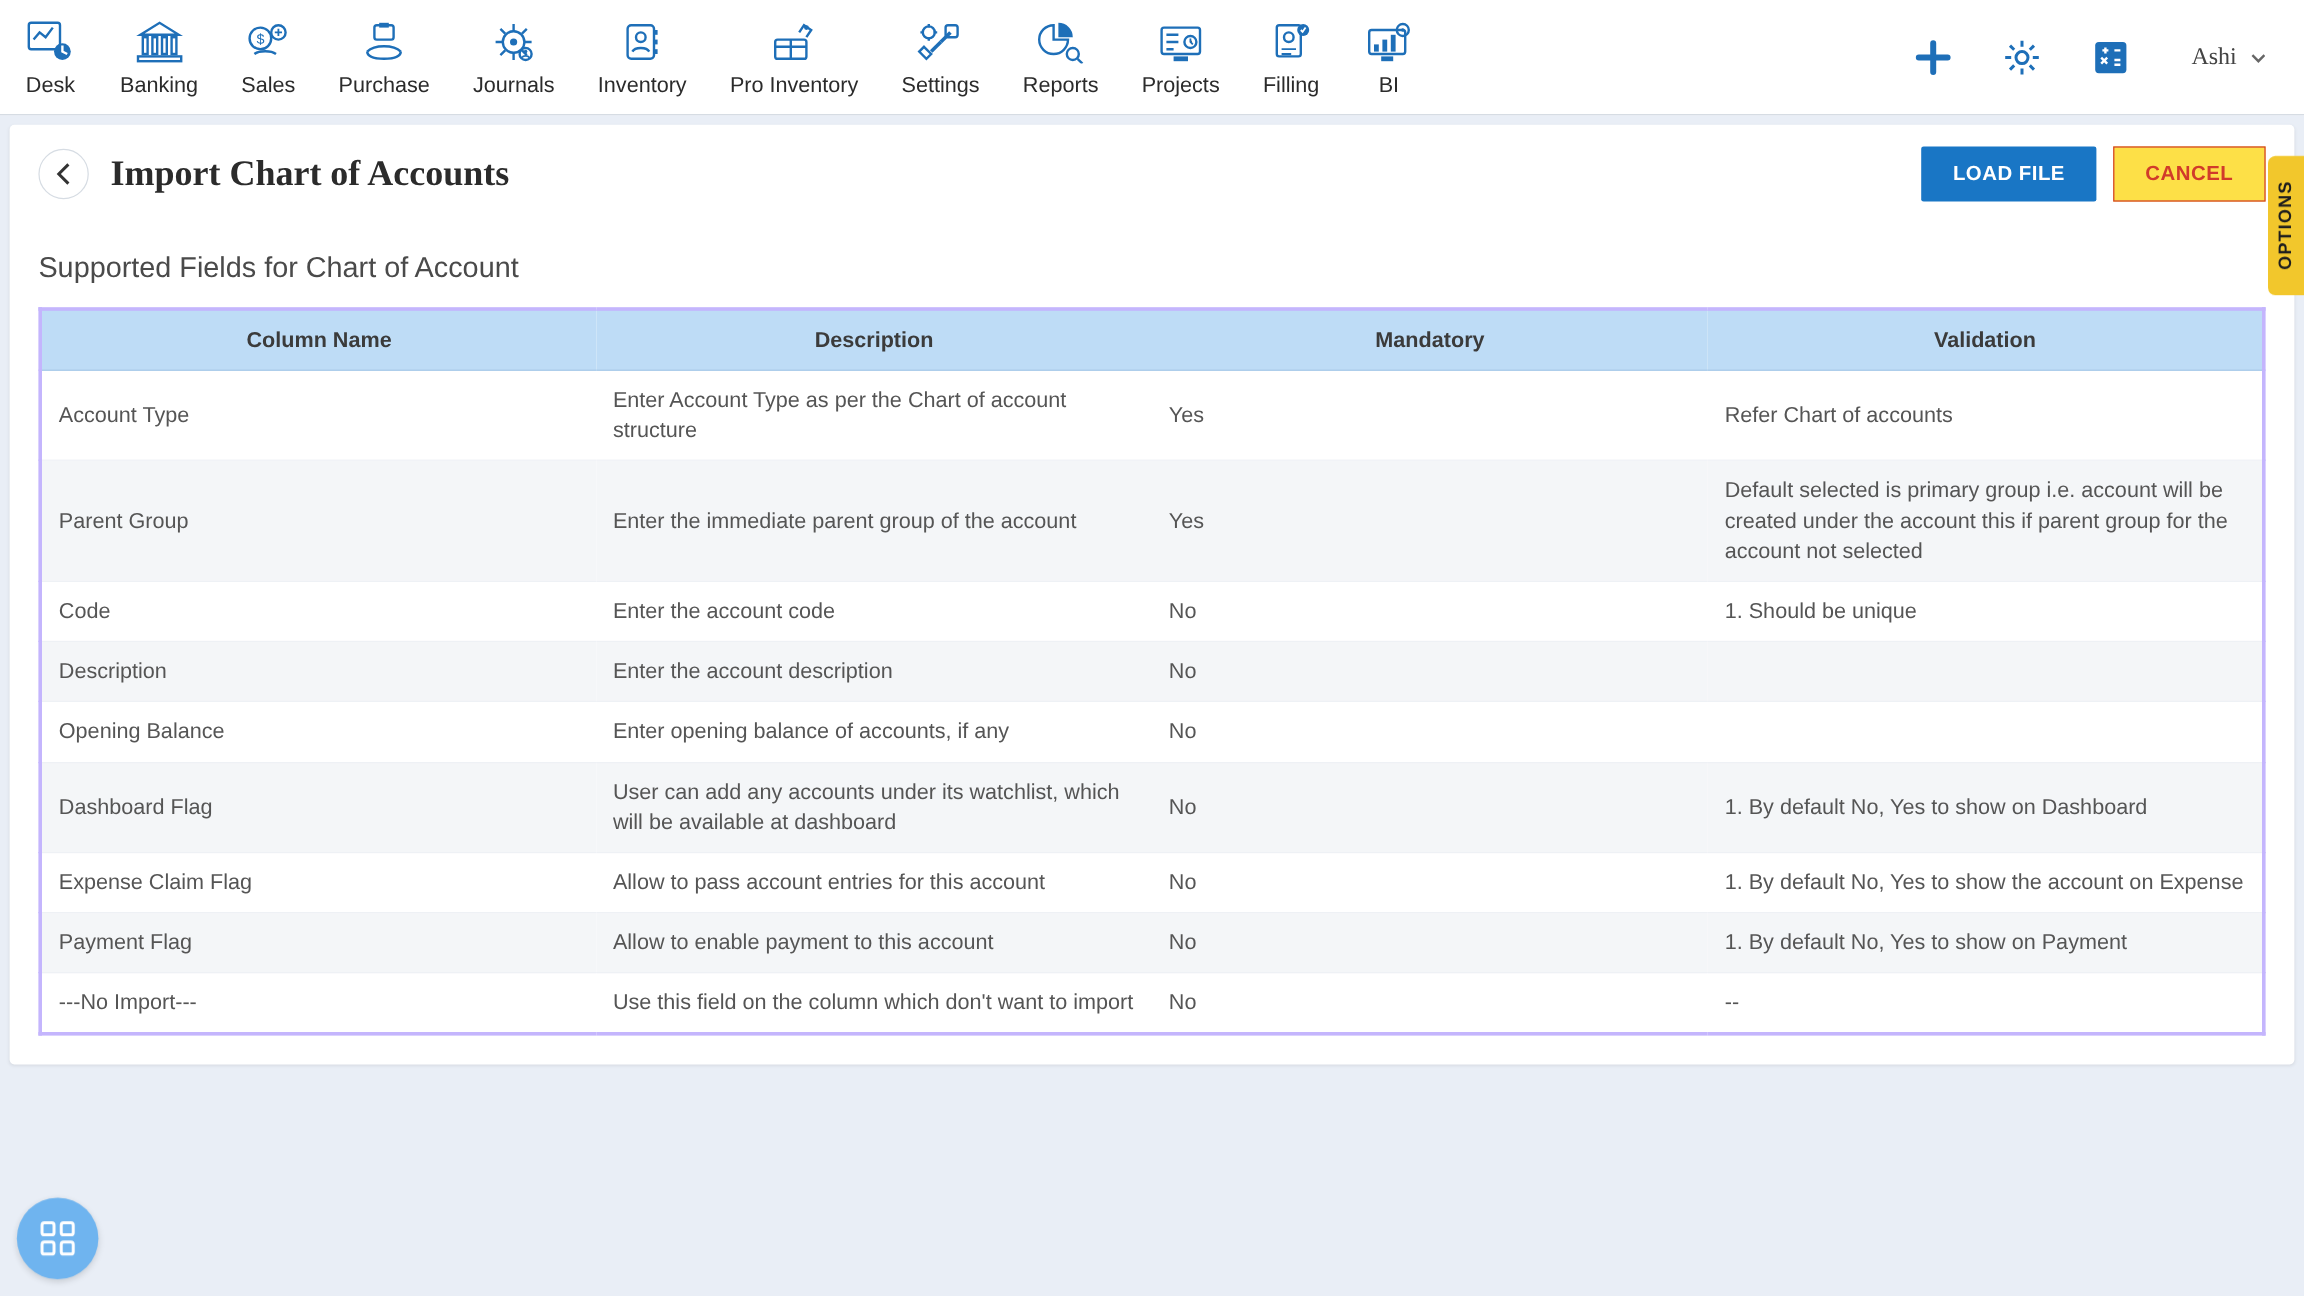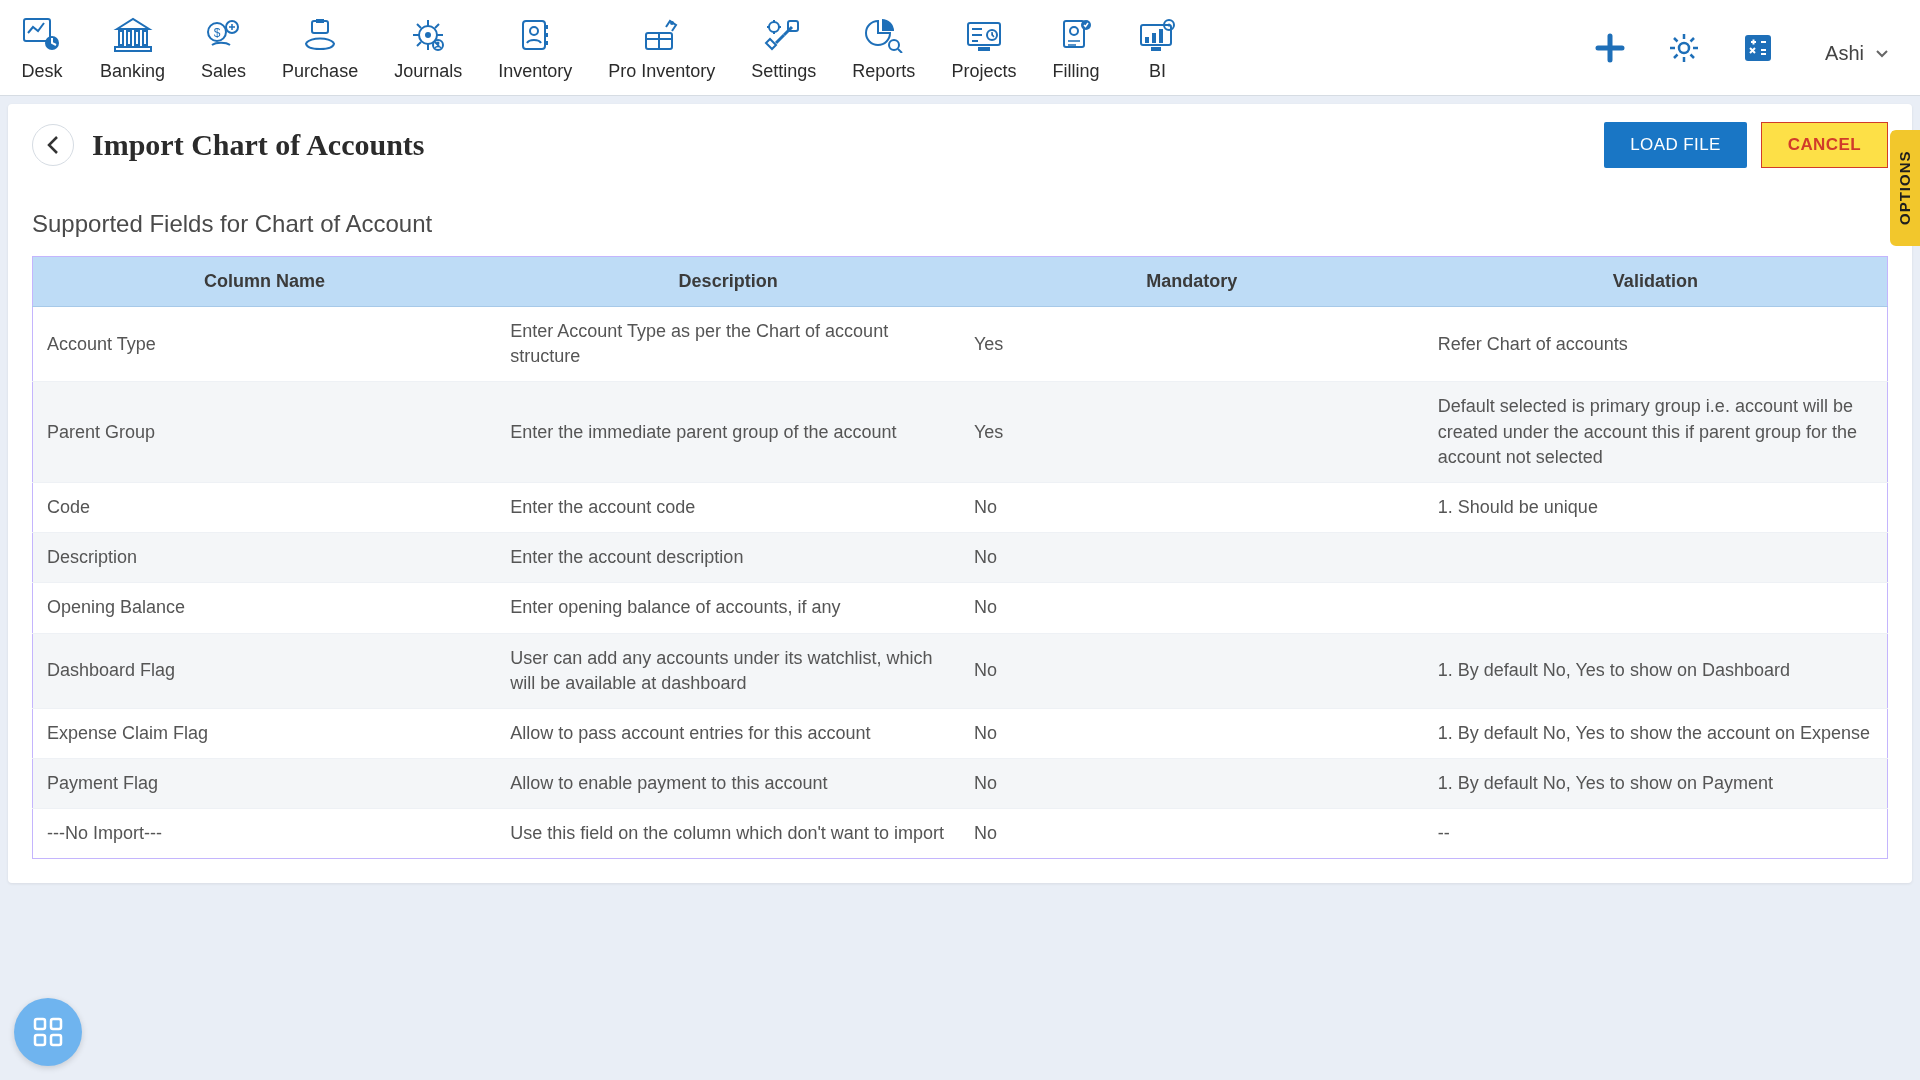--- a/index.html
+++ b/index.html
@@ -8,21 +8,21 @@
   
   .topnav {
     height: 96px; background: #ffffff; display: flex; align-items: center;
     padding: 0 20px; border-bottom: 1px solid #d6dce3;
   }
   .nav-items { display: flex; gap: 36px; align-items: flex-end; }
   .nav-item { display: flex; flex-direction: column; align-items: center; cursor: pointer; }
   .nav-item .icon-box { width: 44px; height: 44px; display:flex; align-items:center; justify-content:center; }
   .nav-item .label { font-size: 18px; color: #2b2b2b; font-weight: 500; margin-top: 4px; }
   .nav-spacer { flex: 1; }
-  .nav-right { display: flex; align-items: flex-end; gap: 40px; }
+  .nav-right { display: flex; align-items: center; gap: 40px; font-family: Liberation Serif, serif; }
   .nav-right .icon-box { width: 34px; height: 34px; display:flex; align-items:center; justify-content:center; cursor:pointer; }
   .user-menu { display:flex; align-items:center; gap:10px; font-size: 20px; color:#444; cursor:pointer; padding: 0 10px;}
   
   
   .page-wrap { padding: 8px; }
   .card {
     background: #fff; border-radius: 4px; box-shadow: 0 1px 3px rgba(0,0,0,0.08);
     padding: 18px 0 0 0; position: relative;
   }
   .card-header {
@@ -30,32 +30,32 @@
   }
   .back-btn {
     width: 42px; height: 42px; border-radius: 50%; border:1px solid #d6dce3;
     display:flex; align-items:center; justify-content:center; margin-right: 18px;
     background:#fff; cursor:pointer; font-size: 22px; color:#333;
   }
   .page-title { font-size: 30px; font-weight: 600; color:#2b2b2b; font-family: Georgia, "Times New Roman", serif; }
   .header-actions { margin-left: auto; display:flex; gap:14px; }
   .btn-primary {
     background:#1976c5; color:#fff; border:none; padding: 13px 26px;
-    font-size: 17px; font-weight: 400; letter-spacing: 0.4px; cursor:pointer; border-radius:2px;
+    font-size: 17px; font-weight: 700; letter-spacing: 0.4px; cursor:pointer; border-radius:2px;
   }
   .btn-outline-danger {
     background:#fde047; color:#d13b2a; border:1.5px solid #d13b2a; padding: 11px 26px;
     font-size: 17px; font-weight: 700; letter-spacing: 0.4px; cursor:pointer; border-radius:0;
   }
   
   .subheading { font-size: 24px; color:#4a4a4a; padding: 30px 24px 18px 24px; }
   
   
   .table-wrap { padding: 0 24px 24px 24px; }
-  table.data { width: 100%; border-collapse: collapse; border: 1px solid #c4b5fd; }
+  table.data { width: 100%; border-collapse: collapse; border: 3px solid #c4b5fd; }
   table.data thead th {
     background: #bedcf6; color:#3b3b3b; font-weight:600; font-size: 18px;
     padding: 14px 12px; text-align: center; border-bottom: 1px solid #a7c9e8;
   }
   table.data thead th.col-name { width: 25%; }
   table.data thead th.col-desc { width: 25%; }
   table.data thead th.col-mand { width: 25%; }
   table.data thead th.col-val  { width: 25%; }
   table.data tbody td {
     padding: 12px 14px; font-size: 18px; color:#555; vertical-align: middle;

